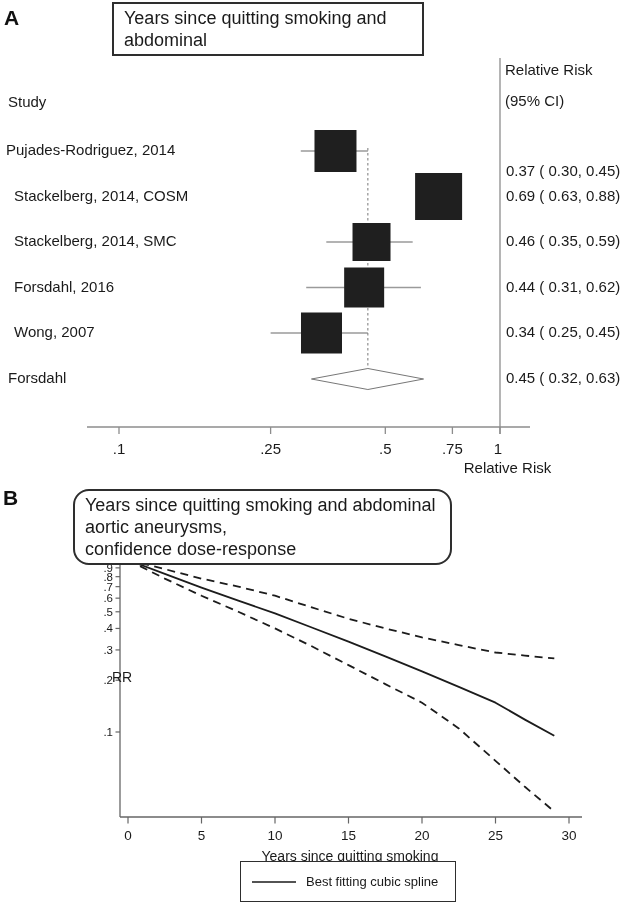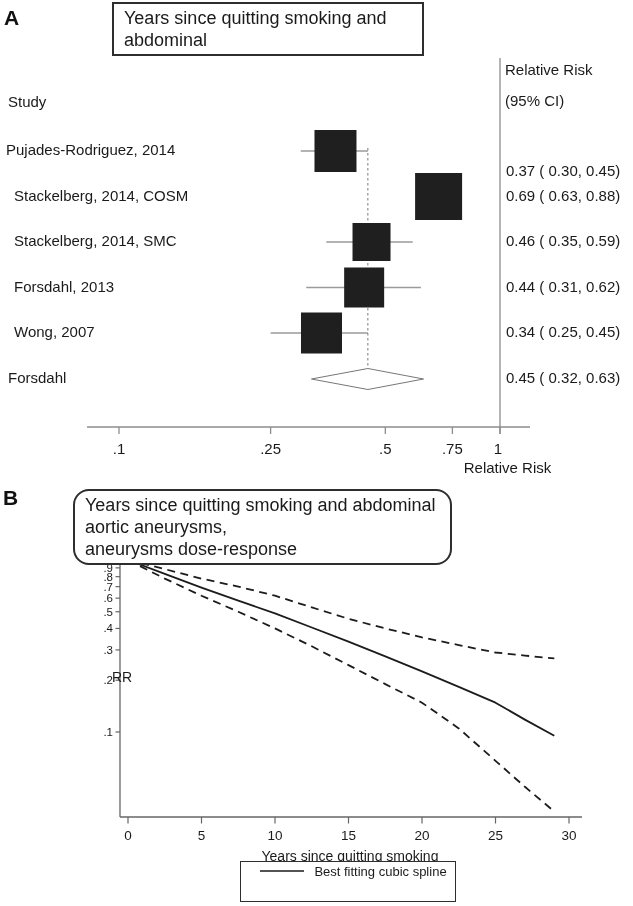--- a/index.html
+++ b/index.html
@@ -14,21 +14,21 @@
     font-size:18px;line-height:22px;padding:3px 8px 3px 10px;color:#1a1a1a;
   }
   .hdr{position:absolute;font-size:15px;color:#1a1a1a;}
   .row-label{position:absolute;left:14px;font-size:15px;white-space:nowrap;color:#1a1a1a;}
   .row-value{position:absolute;left:506px;font-size:15px;white-space:nowrap;color:#1a1a1a;}
   .axis-title{position:absolute;font-size:15px;text-align:center;color:#1a1a1a;}
   #rrYLabel{position:absolute;font-size:14px;color:#1a1a1a;}
   #axBLabel{position:absolute;font-size:14px;text-align:center;color:#1a1a1a;}
   #legend{
     position:absolute;left:240px;top:861px;width:216px;height:41px;
-    border:1.5px solid #2e2e2e;background:#fff;display:flex;flex-direction:row;
+    border:1.5px solid #2e2e2e;background:#fff;display:flex;flex-direction:column;
     justify-content:center;gap:1px;padding-left:10px;box-sizing:border-box;
   }
   .lrow{display:flex;align-items:center;gap:9px;height:18px;}
   .lrow span{font-size:13px;white-space:nowrap;color:#1a1a1a;}
   .sw{width:46px;height:10px;flex:0 0 46px;}
 </style>
 </head>
 <body>
 
 <div id="fig">
@@ -106,32 +106,32 @@
   <div class="hdr" style="left:505px;top:61px;">Relative Risk</div>
   <div class="hdr" style="left:505px;top:92px;">(95% CI)</div>
   <div class="axis-title" style="left:450px;top:459px;width:115px;">Relative Risk</div>
   <div id="rowsA">
       <div class="row-label" style="left: 6px; top: 141px;">Pujades-Rodriguez, 2014</div>
       <div class="row-value" style="top: 141px; margin-top: 21px;">0.37 ( 0.30, 0.45)</div>
       <div class="row-label" style="left: 14px; top: 186.5px;">Stackelberg, 2014, COSM</div>
       <div class="row-value" style="top: 186.5px;">0.69 ( 0.63, 0.88)</div>
       <div class="row-label" style="left: 14px; top: 232px;">Stackelberg, 2014, SMC</div>
       <div class="row-value" style="top: 232px;">0.46 ( 0.35, 0.59)</div>
-      <div class="row-label" style="left: 14px; top: 277.5px;">Forsdahl, 2013</div>
+      <div class="row-label" style="left: 14px; top: 277.5px;">Forsdahl, 2016</div>
       <div class="row-value" style="top: 277.5px;">0.44 ( 0.31, 0.62)</div>
       <div class="row-label" style="left: 14px; top: 323px;">Wong, 2007</div>
       <div class="row-value" style="top: 323px;">0.34 ( 0.25, 0.45)</div>
       <div class="row-label" style="left: 8px; top: 369px;">Forsdahl</div>
       <div class="row-value" style="top: 369px;">0.45 ( 0.32, 0.63)</div>
     </div>
 
   <div class="plabel" style="left:3px;top:486px;">B</div>
   <div class="titlebox" style="left:73px;top:489px;width:357px;border-radius:16px;">
     <div>Years since quitting smoking and abdominal aortic aneurysms,</div>
-    <div>aneurysms dose-response</div>
+    <div>confidence dose-response</div>
   </div>
   <div id="rrYLabel" style="left:80px;top:669px;margin-left:32px;">RR</div>
   <div id="axBLabel" style="left:230px;top:828px;width:240px;margin-top:20px;">Years since quitting smoking</div>
 
   <div id="legend">
     <div class="lrow">
       <svg class="sw" viewBox="0 0 46 10">
         <line x1="1" y1="5" x2="45" y2="5" stroke="#1a1a1a" stroke-width="1.6"></line>
       </svg>
       <span>Best fitting cubic spline</span>

